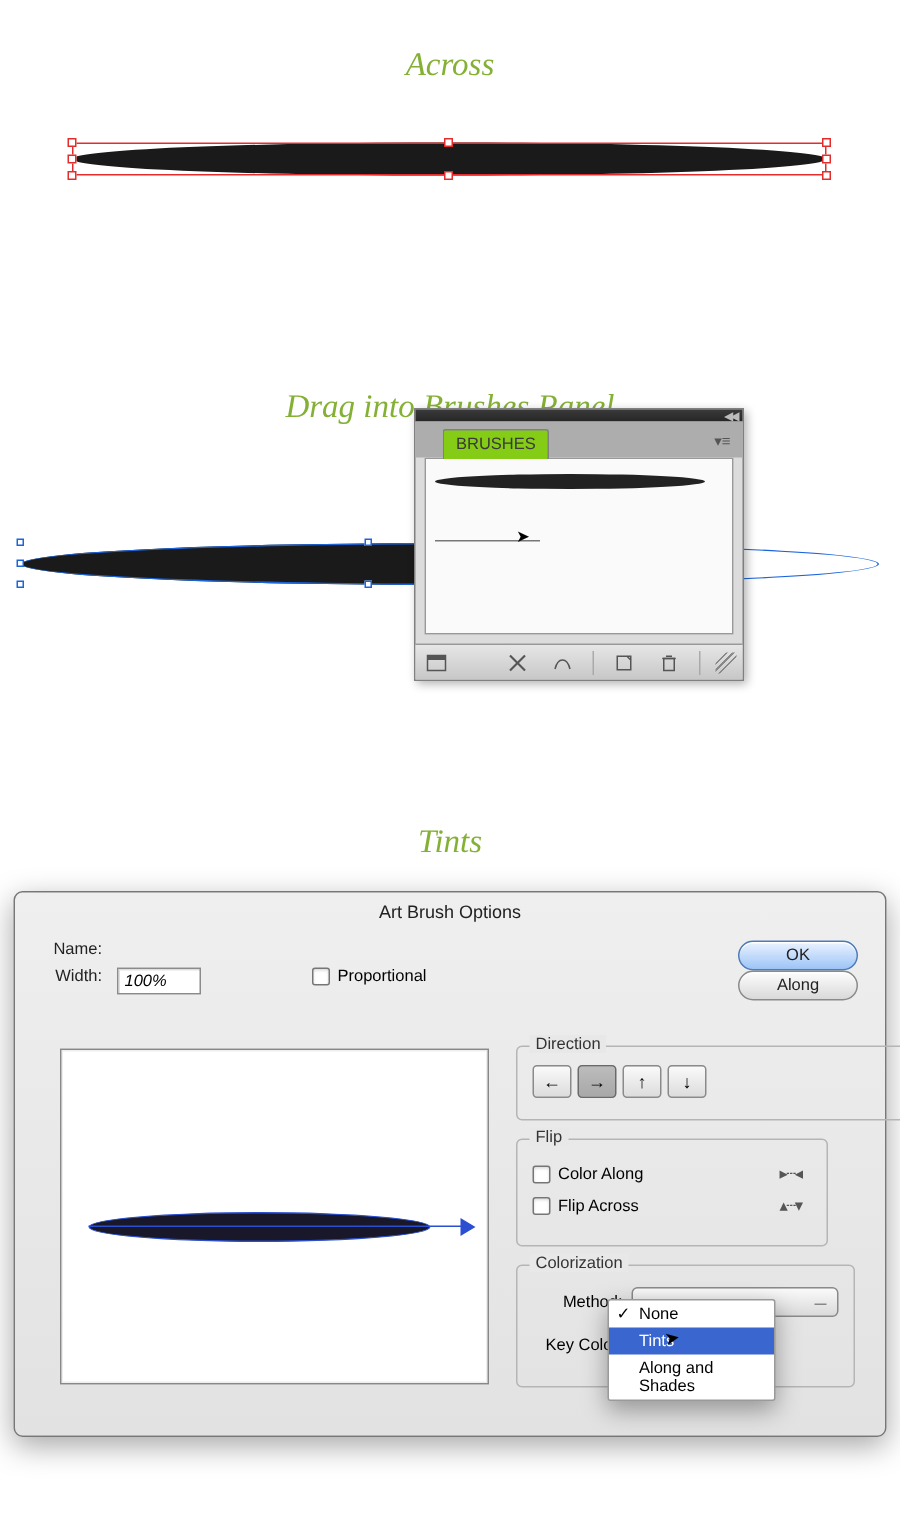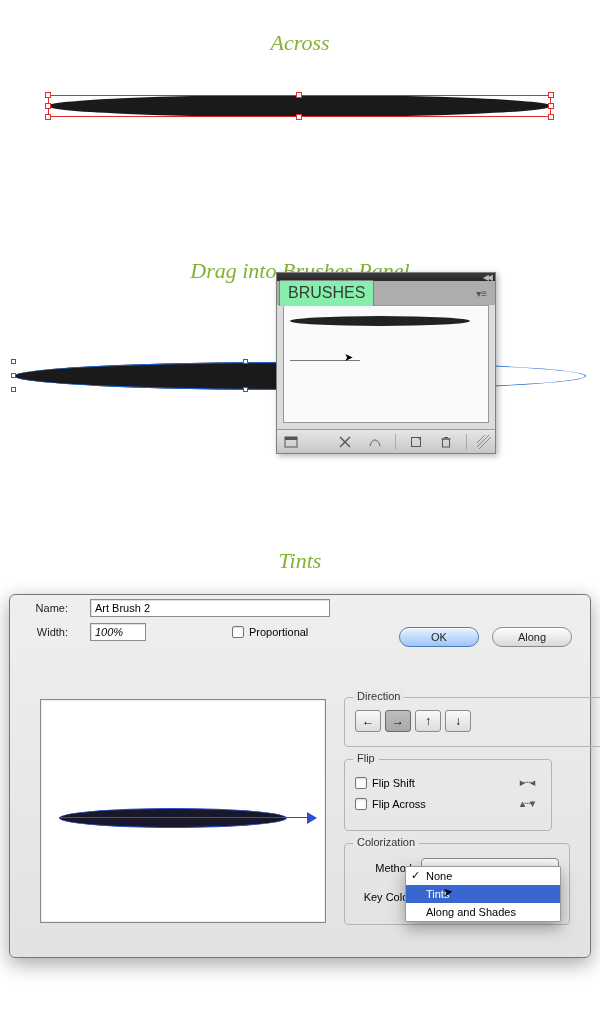--- a/index.html
+++ b/index.html
@@ -106,24 +106,24 @@
     display:flex; align-items:center; justify-content:flex-end;
     padding: 0 4px;
   }
   .panel-titlebar .collapse { color:#bbb; font-size:8px; letter-spacing:-2px; }
   .panel-tabs {
     display:flex; align-items:flex-end;
     background:#adadad; height:24px; padding:4px 4px 0 2px;
     gap:0;
   }
   .tab {
-    background:#86efac; border:1px solid #808080; border-bottom:none;
+    background:#84cc16; border:1px solid #808080; border-bottom:none;
     border-radius: 2px 2px 0 0;
-    padding:3px 8px 4px; font-size:16px; color:#3a3a3a;
-    position:relative; top:1px;
+    padding:3px 8px 4px; font-size:11px; color:#3a3a3a;
+    position:relative; top:1px;margin-left:16px;
   }
   .panel-menu {
     margin-left:auto; font-size:10px; color:#555; padding:3px 4px;
     align-self:flex-start;
   }
   .brush-list {
     background:#fafafa; margin:0 6px 6px; border:1px solid #999;
     height:118px; padding:4px 6px;
   }
   .brush-row {
@@ -165,21 +165,21 @@
     width: 582px; height: 364px;
     background: linear-gradient(#efefef,#e2e2e2);
     border: 1px solid #777;
     border-radius: 6px;
     box-shadow: 0 6px 20px rgba(0,0,0,.35);
   }
   .dlg-title {
     text-align:center; font-size:12px; color:#222;
     padding:6px 0 8px;
   }
-  .row { display:flex; align-items:center; gap:22px; }
+  .row { display:flex; align-items:flex-start; gap:10px; }
   .lbl { font-size:11px; color:#222; width:46px; text-align:right; }
   .txt {
     background:#fff; border:1px solid #8b8b8b; height:18px;
     padding:1px 4px; font-size:11px;
     box-shadow: inset 1px 1px 0 rgba(0,0,0,.12);
   }
   .name-row { margin:4px 0 6px 12px; }
   .name-row .txt { width:240px; }
   .width-row { margin:0 0 10px 12px; }
   .width-row .txt { width:56px;font-style:italic; }
@@ -194,21 +194,21 @@
     background:linear-gradient(#fdfdfd,#d9d9d9);
     border:1px solid #8a8a8a; font-size:11px; color:#222;
     display:flex; align-items:center; justify-content:center;
     box-shadow: 0 1px 0 #fff inset;
   }
   .aqua-btn.primary {
     background:linear-gradient(#eaf3ff,#9dc4f7);
     border-color:#4f7bb5;
   }
   .btn-col {
-    position:absolute; right:18px; top:32px; display:flex; flex-direction:row; gap:13px; align-items:flex-end;
+    position:absolute; right:18px; top:32px; display:flex; flex-direction:column; gap:0; align-items:flex-end;
   }
 
   .preview {
     position:absolute; left:30px; top:104px;
     width:286px; height:224px; background:#fff; border:1px solid #888;
     box-shadow: inset 0 0 0 1px #eee;
   }
   .preview-ellipse {
     position:absolute; left:18px; top:108px; width:228px; height:20px;
     background:#18182a; border-radius:50%; border:1px solid #2a4fd0;
@@ -251,21 +251,21 @@
   .select::after{
     content:""; position:absolute; right:6px; top:4px; width:10px; height:12px;
     background:
       linear-gradient(#888,#888) center/8px 1px no-repeat;
   }
   .keycolor-row { display:flex; align-items:center; gap:8px; }
   .swatch { width:26px; height:18px; border:1px solid #666; background:#000; }
   .eyedrop { font-size:12px; }
   
   .menu {
-    position:absolute; left:405px; top:866px; width:156px;
+    position:absolute; left:405px; top:866px; width:112px;
     background:#fff; border:1px solid #9a9a9a; border-radius:2px;
     box-shadow:0 6px 16px rgba(0,0,0,.35);
     font-size:11px; z-index:50;
   }
   .menu-item { padding:3px 10px 3px 20px; position:relative; }
   .menu-item.checked::before{
     content:"✓"; position:absolute; left:5px; top:2px; font-size:11px;
   }
   .menu-item.hl { background:#3a66d0; color:#fff; }
   .menu-cursor {
@@ -354,24 +354,24 @@
           <line x1="1.5" y1="3" x2="10.5" y2="3" stroke="#555"></line>
           <line x1="4" y1="1.5" x2="8" y2="1.5" stroke="#555"></line>
         </svg>
     </div>
     <div class="vdiv"></div>
     <div class="resize-grip"></div>
   </div>
 </div>
 
 <div class="dialog">
+  <div class="dlg-title">Art Brush Options</div>
 
   <div class="row name-row">
     <div class="lbl">Name:</div>
-    <input class="txt" value="Art Brush 2" style="">
   </div>
   <div class="row width-row">
     <div class="lbl">Width:</div>
     <input class="txt" value="100%" style="">
     <label class="chk">
       <span class="chkbox"></span>
       <span>Proportional</span>
     </label>
   </div>
 
@@ -394,21 +394,21 @@
       <div class="dir-btn">↑</div>
       <div class="dir-btn">↓</div>
     </div>
   </div>
 
   <div class="groupbox grp-flip">
     <div class="legend">Flip</div>
     <div class="flip-row">
       <label class="chk" style="margin-left:0">
         <span class="chkbox"></span>
-        <span>Flip Shift</span>
+        <span>Color Along</span>
       </label>
       <span class="flip-glyph">▸┄◂</span>
     </div>
     <div class="flip-row">
       <label class="chk" style="margin-left:0">
         <span class="chkbox"></span>
         <span>Flip Across</span>
       </label>
       <span class="flip-glyph">▴┄▾</span>
     </div>

